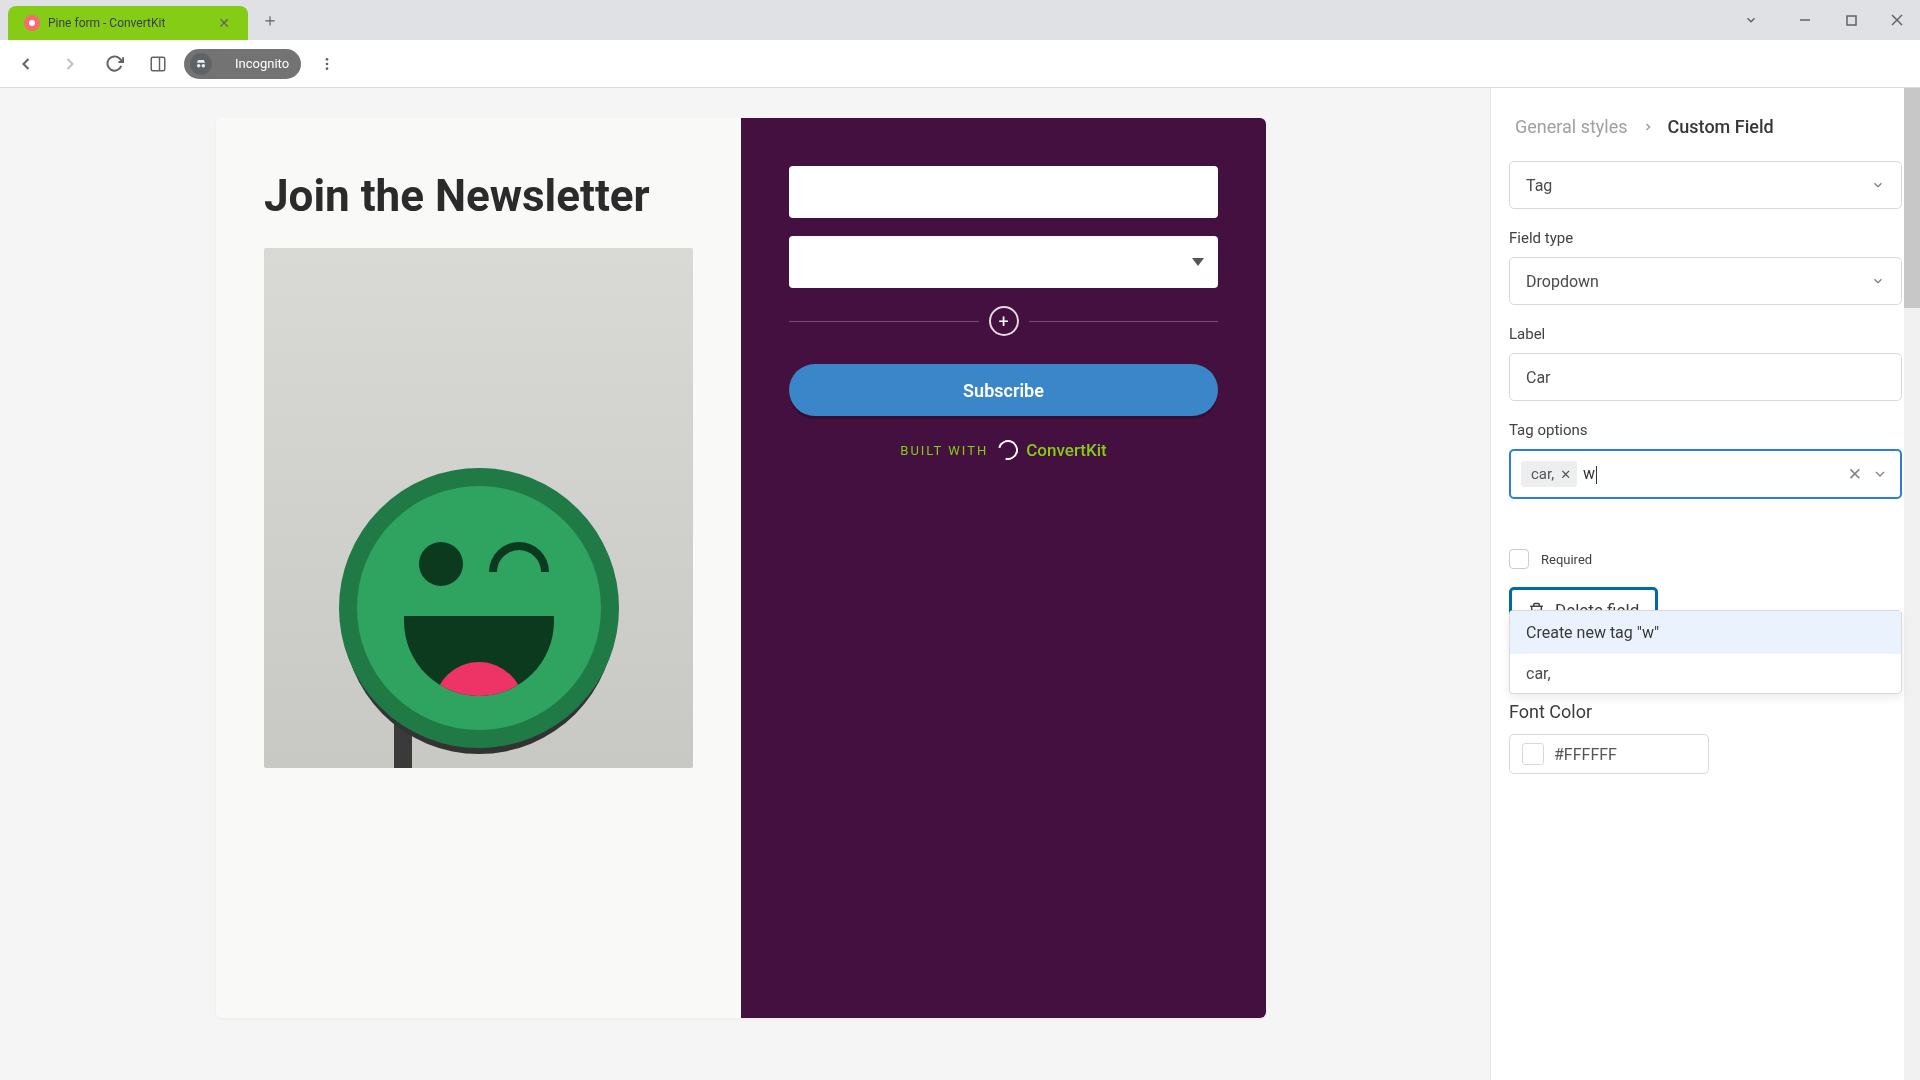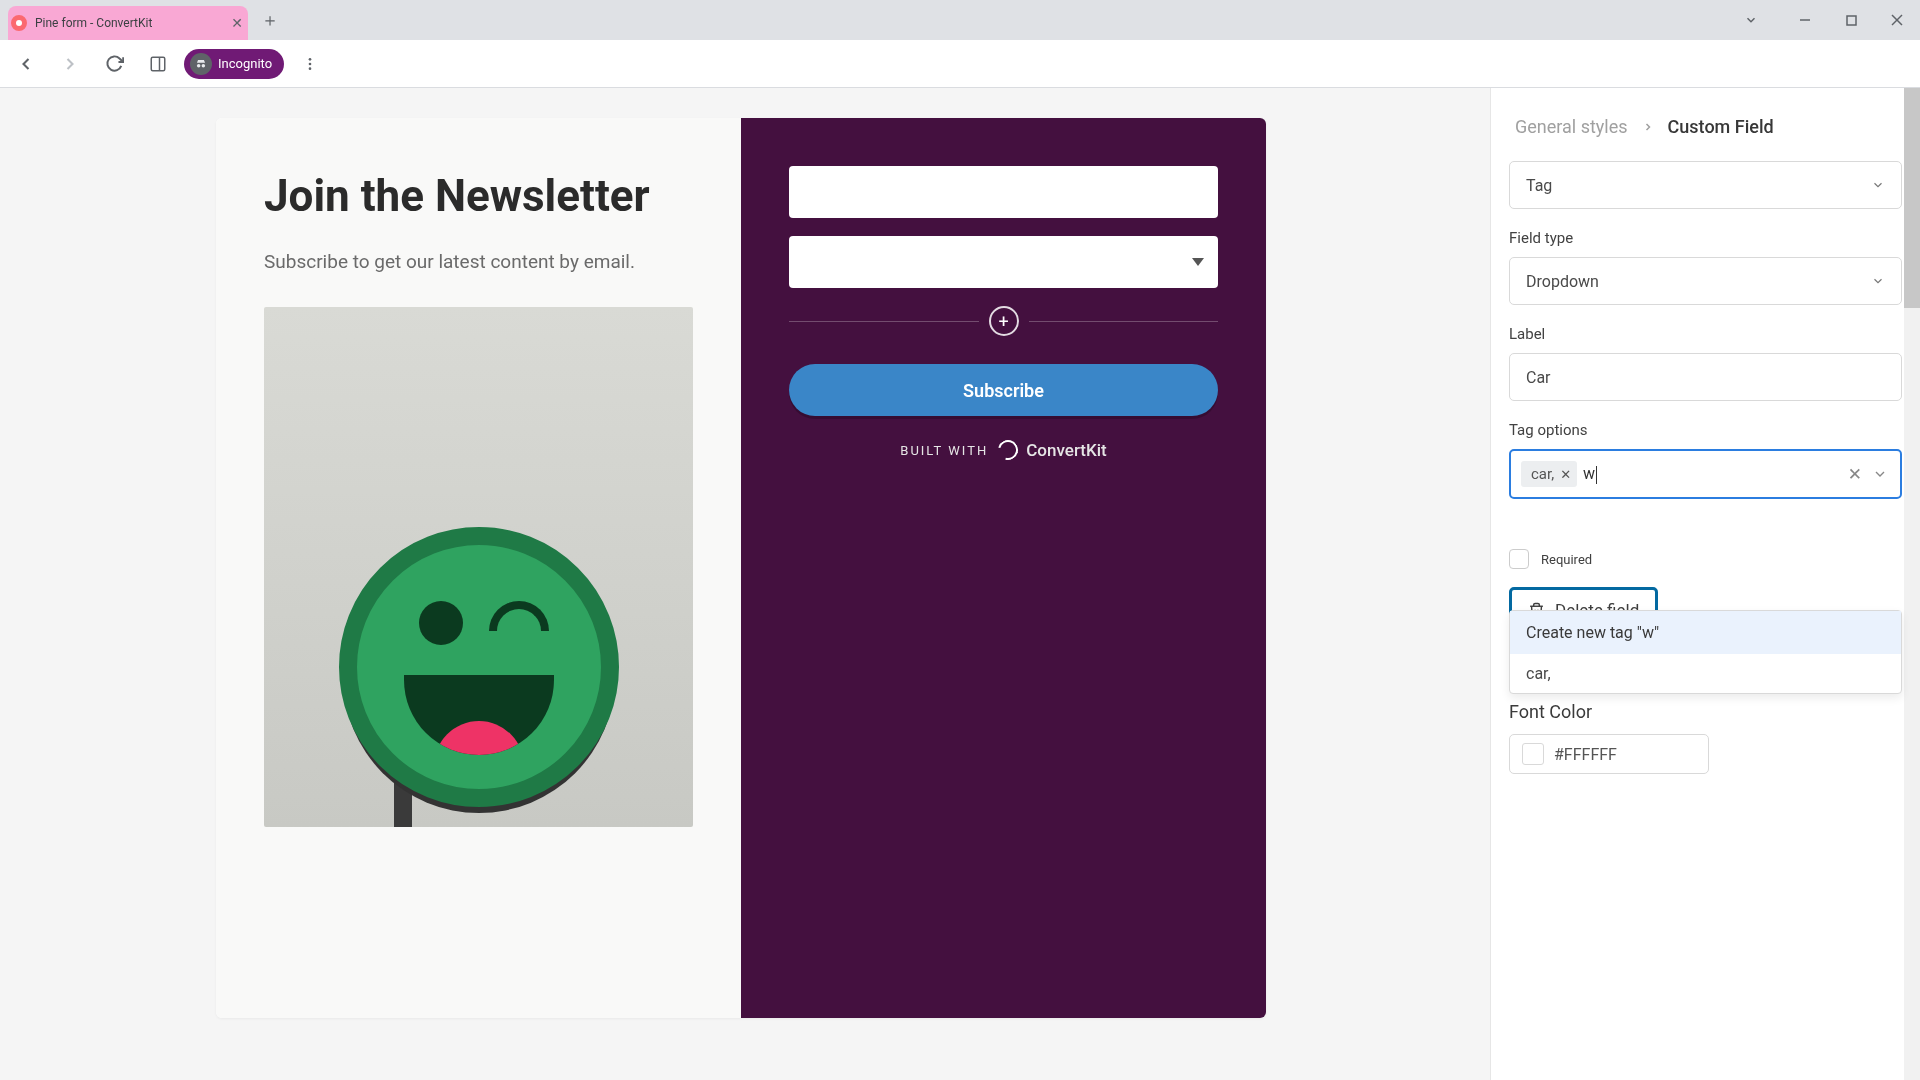--- a/index.html
+++ b/index.html
@@ -1,40 +1,40 @@
 <!DOCTYPE html>
 <html><head>
 <meta charset="utf-8">
 <style>
 * { margin: 0; padding: 0; box-sizing: border-box; }
 body { font-family: -apple-system, BlinkMacSystemFont, "Segoe UI", Roboto, sans-serif; background: #fff; overflow: hidden; }
 
 
 .browser-chrome { background: #dfe1e5; }
 .tab-bar { display: flex; align-items: center; height: 40px; padding-left: 8px; background: #dfe1e5; }
-.tab { display: flex; align-items: center; background: #f9a8d4; border-radius: 8px 8px 0 0; padding: 0 3px; height: 34px; margin-top: 6px; gap: 8px; width: 240px; }
+.tab { display: flex; align-items: center; background: #84cc16; border-radius: 8px 8px 0 0; padding: 0 16px; height: 34px; margin-top: 6px; gap: 8px; width: 240px; }
 .tab-favicon { width: 16px; height: 16px; border-radius: 50%; background: #fb6970; border: 2px solid #fb6970; position: relative; }
 .tab-favicon::after { content:''; position:absolute; width:6px; height:6px; background:#fff; border-radius:50%; top:3px; left:3px; }
 .tab-title { font-size: 12px; color: #3c4043; flex: 1; white-space: nowrap; overflow: hidden; }
 .tab-close { width: 16px; height: 16px; display:flex; align-items:center; justify-content:center; color:#5f6368; cursor:pointer; font-size:14px; }
 .new-tab { width: 28px; height: 28px; display:flex; align-items:center; justify-content:center; color:#5f6368; margin-left:8px; font-size:18px; cursor:pointer; }
 .window-controls { margin-left:auto; display:flex; align-items:center; gap:0; }
 .win-btn { width:46px; height:32px; display:flex; align-items:center; justify-content:center; color:#5f6368; }
 .win-chevron { margin-right: 8px; }
 
 .toolbar { display:flex; align-items:center; height:48px; background:#fff; padding: 0 8px; gap:8px; border-bottom: 1px solid #dadce0;}
 .nav-btn { width:36px; height:36px; display:flex; align-items:center; justify-content:center; border-radius:50%; color:#5f6368; }
 .nav-btn.disabled { color:#bdc1c6; }
 .addr-bar { flex:1; display:flex; align-items:center; background:#f1f3f4; border-radius:20px; height:34px; padding:0 14px; gap:10px; }
 .lock-icon { color:#5f6368; }
 .url { font-size:14px; color:#202124; flex:1; }
 .url-host { color:#202124; }
 .url-path { color:#5f6368; }
 .toolbar-right { display:flex; align-items:center; gap:8px; padding-right:4px; }
-.incog-pill { display:flex; align-items:center; background:#701a75; color:#fff; border-radius:16px; padding:4px 12px 4px 6px; gap:6px; font-size:13px; }
+.incog-pill { display:flex; align-items:center; background:#737373; color:#fff; border-radius:16px; padding:4px 12px 4px 6px; gap:23px; font-size:13px; }
 .incog-icon { width:22px; height:22px; background:#5f6368; border-radius:50%; display:flex; align-items:center; justify-content:center; }
 
 
 .app { display:flex; height: calc(100vh - 88px); background:#f5f5f5; }
 .canvas-area { flex:1; padding: 30px 30px 0 22px; overflow:hidden; display:flex; justify-content:center;}
 .canvas-scroll { width:100%; max-width:1050px; }
 .form-preview { display:flex; border-radius:6px; overflow:hidden; background:#fff; min-height:900px; box-shadow: 0 1px 3px rgba(0,0,0,0.05);}
 .left-panel { width:50%; padding:54px 48px; background:#f9f9f8; }
 .left-title { font-size:44px; font-weight:700; color:#2b2b2b; line-height:1.1; margin-bottom:28px; }
 .left-sub { font-size:19px; color:#6a6a6a; line-height:1.5; margin-bottom:30px; }
@@ -48,21 +48,21 @@
 
 .right-panel { width:50%; background:#44103f; padding:48px 48px; }
 .form-field { width:100%; height:52px; background:#fff; border-radius:4px; margin-bottom:18px; display:flex; align-items:center; padding:0 14px; }
 .dropdown-field { justify-content:flex-end; }
 .dropdown-caret { border-left:6px solid transparent; border-right:6px solid transparent; border-top:8px solid #555; }
 .divider-row { display:flex; align-items:center; gap:10px; margin: 4px 0 28px 0; }
 .divider-line { flex:1; height:1px; background:rgba(255,255,255,0.25); }
 .add-circle { width:30px; height:30px; border:2px solid rgba(255,255,255,0.85); border-radius:50%; display:flex; align-items:center; justify-content:center; color:#fff; font-size:18px; }
 .subscribe-btn { width:100%; height:52px; background:#3a86c8; border-radius:30px; display:flex; align-items:center; justify-content:center; color:#fff; font-size:18px; font-weight:600; margin-bottom:24px; box-shadow: 0 3px 0 rgba(0,0,0,0.2);}
 .privacy { color:rgba(255,255,255,0.35); font-size:15px; line-height:1.5; margin-bottom:32px; }
-.built-with { display:flex; align-items:center; justify-content:center; gap:10px; color:#e5e5e5; font-size:13px; letter-spacing:2px; }
+.built-with { display:flex; align-items:center; justify-content:center; gap:10px; color:#84cc16; font-size:13px; letter-spacing:2px; }
 .ck-logo { display:flex; align-items:flex-start; gap:8px; font-size:17px; letter-spacing:0; font-weight:500;}
 .ck-mark { width:20px; height:20px; border:2.5px solid #fff; border-radius:50%; border-left-color:transparent; transform:rotate(-30deg);}
 
 
 .sidebar { width:430px; background:#fff; border-left:1px solid #e6e6e6; display:flex; flex-direction:column; position:relative;}
 .sidebar-scroll { overflow-y:auto; position:relative; padding:18px 18px 18px 18px; flex:1;}
 .breadcrumb { display:flex; align-items:center; gap:14px; margin-bottom:14px; padding:10px 6px; }
 .bc-prev { color:#a0a0a0; font-size:18px; }
 .bc-sep { color:#a0a0a0; font-size:16px; }
 .bc-cur { color:#373737; font-size:18px; font-weight:500; }
@@ -187,21 +187,20 @@
     </div>
   </div>
 </div>
 
 <div class="app">
   <div class="canvas-area">
    <div class="canvas-scroll">
     <div class="form-preview">
       <div class="left-panel">
         <div class="left-title">Join the Newsletter</div>
-        <div class="left-sub">Subscribe to get our latest content by email.</div>
         <div class="image-box">
           <div class="person-legs"></div>
           <div class="smiley">
                 <div class="smiley-mouth">
                   <div class="smiley-tongue"></div>
                 </div>
               </div>
         </div>
       </div>
       <div class="right-panel">

